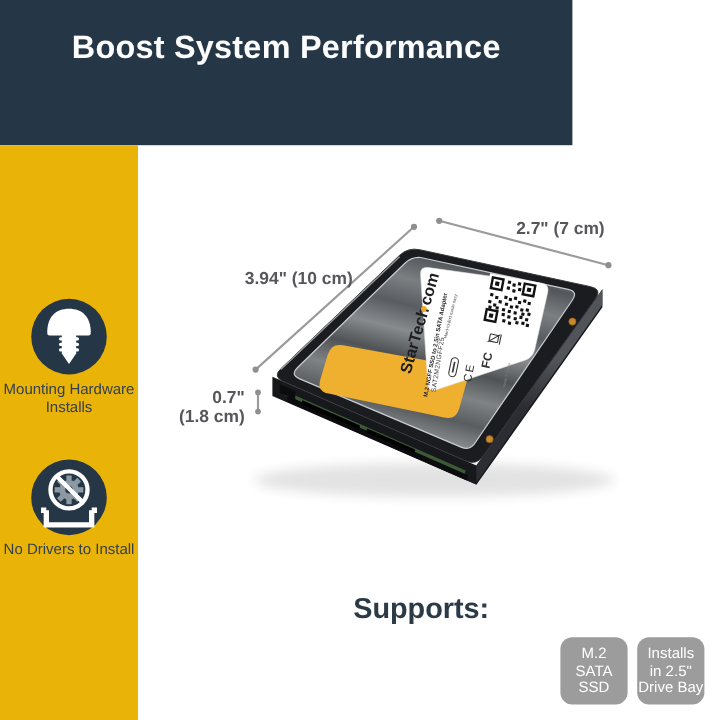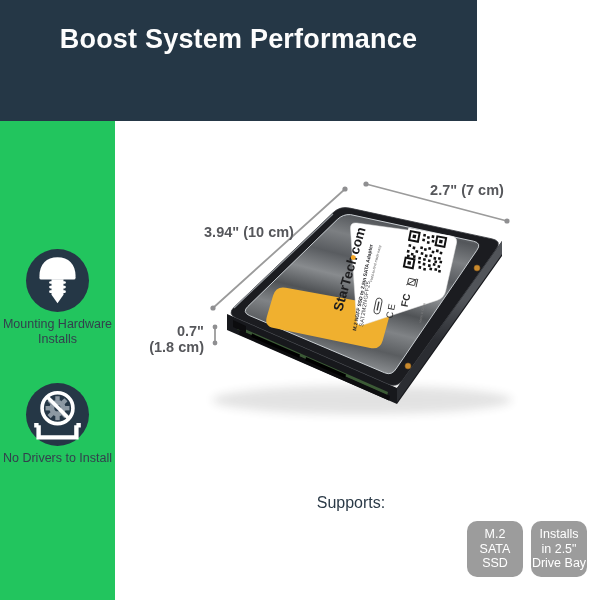--- a/index.html
+++ b/index.html
@@ -9,40 +9,40 @@
     font-family:"Liberation Sans",sans-serif;
   }
   
   .header{
     position:absolute;left:0;top:0;width:477px;height:121px;background:#253746;
     text-align:center;color:#fdfdfd;padding-top:21px;
   }
   .header .h-line{font-size:27px;font-weight:700;line-height:37px;letter-spacing:.2px;}
   
   .sidebar{
-    position:absolute;left:0;top:121px;width:115px;height:479px;background:#22c55e;
+    position:absolute;left:0;top:121px;width:115px;height:479px;background:#eab308;
   }
   .feature{text-align:center;}
   .icon-circle{
     width:63px;height:63px;border-radius:50%;background:#253746;margin:0 auto;
     display:flex;align-items:center;justify-content:center;
   }
   .icon-circle svg{display:block;}
   .feature-label{
     margin-top:5px;font-size:12.5px;line-height:15px;color:#33404d;font-weight:400;
   }
   .f1 .icon-circle{margin-top:128px;}
   .f2 .icon-circle{margin-top:36px;}
   
   .stage{position:absolute;left:0;top:0;width:600px;height:600px;}
   .dim-text{font-family:"Liberation Sans",sans-serif;font-size:14.5px;font-weight:700;fill:#56575b;}
   .label-text{font-family:"Liberation Sans",sans-serif;}
   
   .supports{position:absolute;left:115px;top:494px;width:472px;text-align:center;}
-  .supports-title{font-size:16px;font-weight:400;color:#2b3a47;margin-bottom:9px;}
+  .supports-title{font-size:24px;font-weight:700;color:#2b3a47;margin-bottom:9px;}
   .badges{display:flex;justify-content:flex-end;gap:8px;}
   .badge{
     width:56px;height:56px;border-radius:10px;background:#9c9c9c;color:#ffffff;
     display:flex;flex-direction:column;align-items:center;justify-content:center;
     font-size:12.5px;line-height:14.5px;font-weight:500;
   }
 </style>
 </head>
 <body>
 

